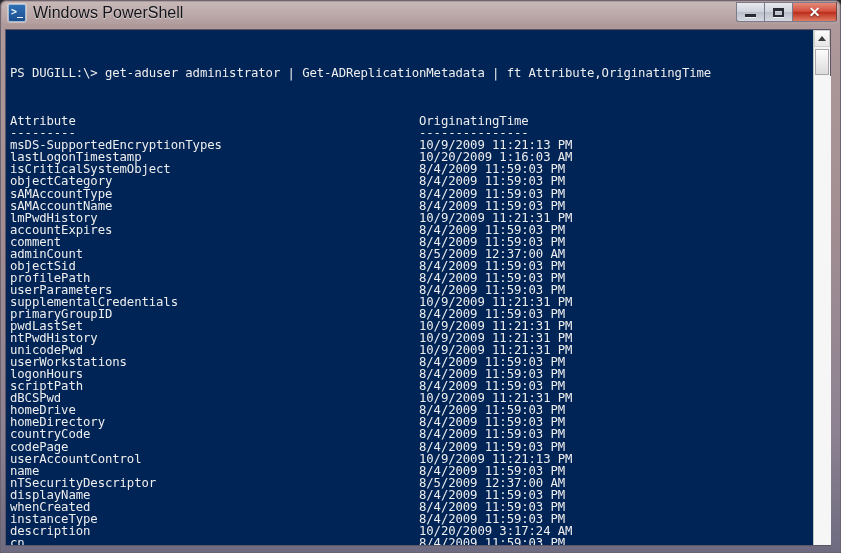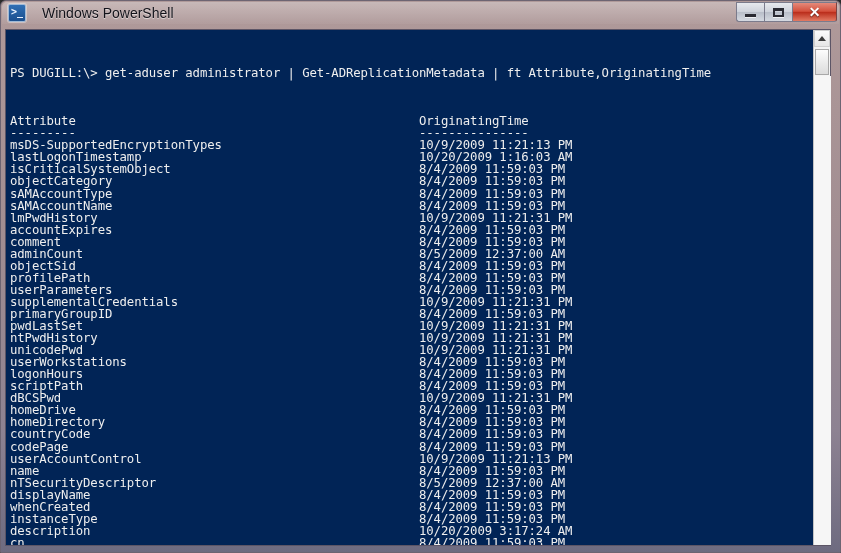--- a/index.html
+++ b/index.html
@@ -62,23 +62,23 @@
     left: 0; top: -1px;
     width: 16px;
     line-height: 16px;
     text-align: center;
     font-size: 10px;
     font-family: "DejaVu Sans Mono", monospace;
     color: #eaf2ff;
     font-weight: bold;
   }
   #title-text {
-    margin-left: 16px;
+    margin-left: 7px;
     font-family: "Liberation Sans", sans-serif;
-    font-size: 14px;
+    font-size: 16px;
     color: #13131a;
     text-shadow: 0 1px 1px rgba(255,255,255,0.65);
     white-space: nowrap;
   }
 
   
   #caption-buttons {
     position: absolute;
     right: 5px;
     top: 1px;

